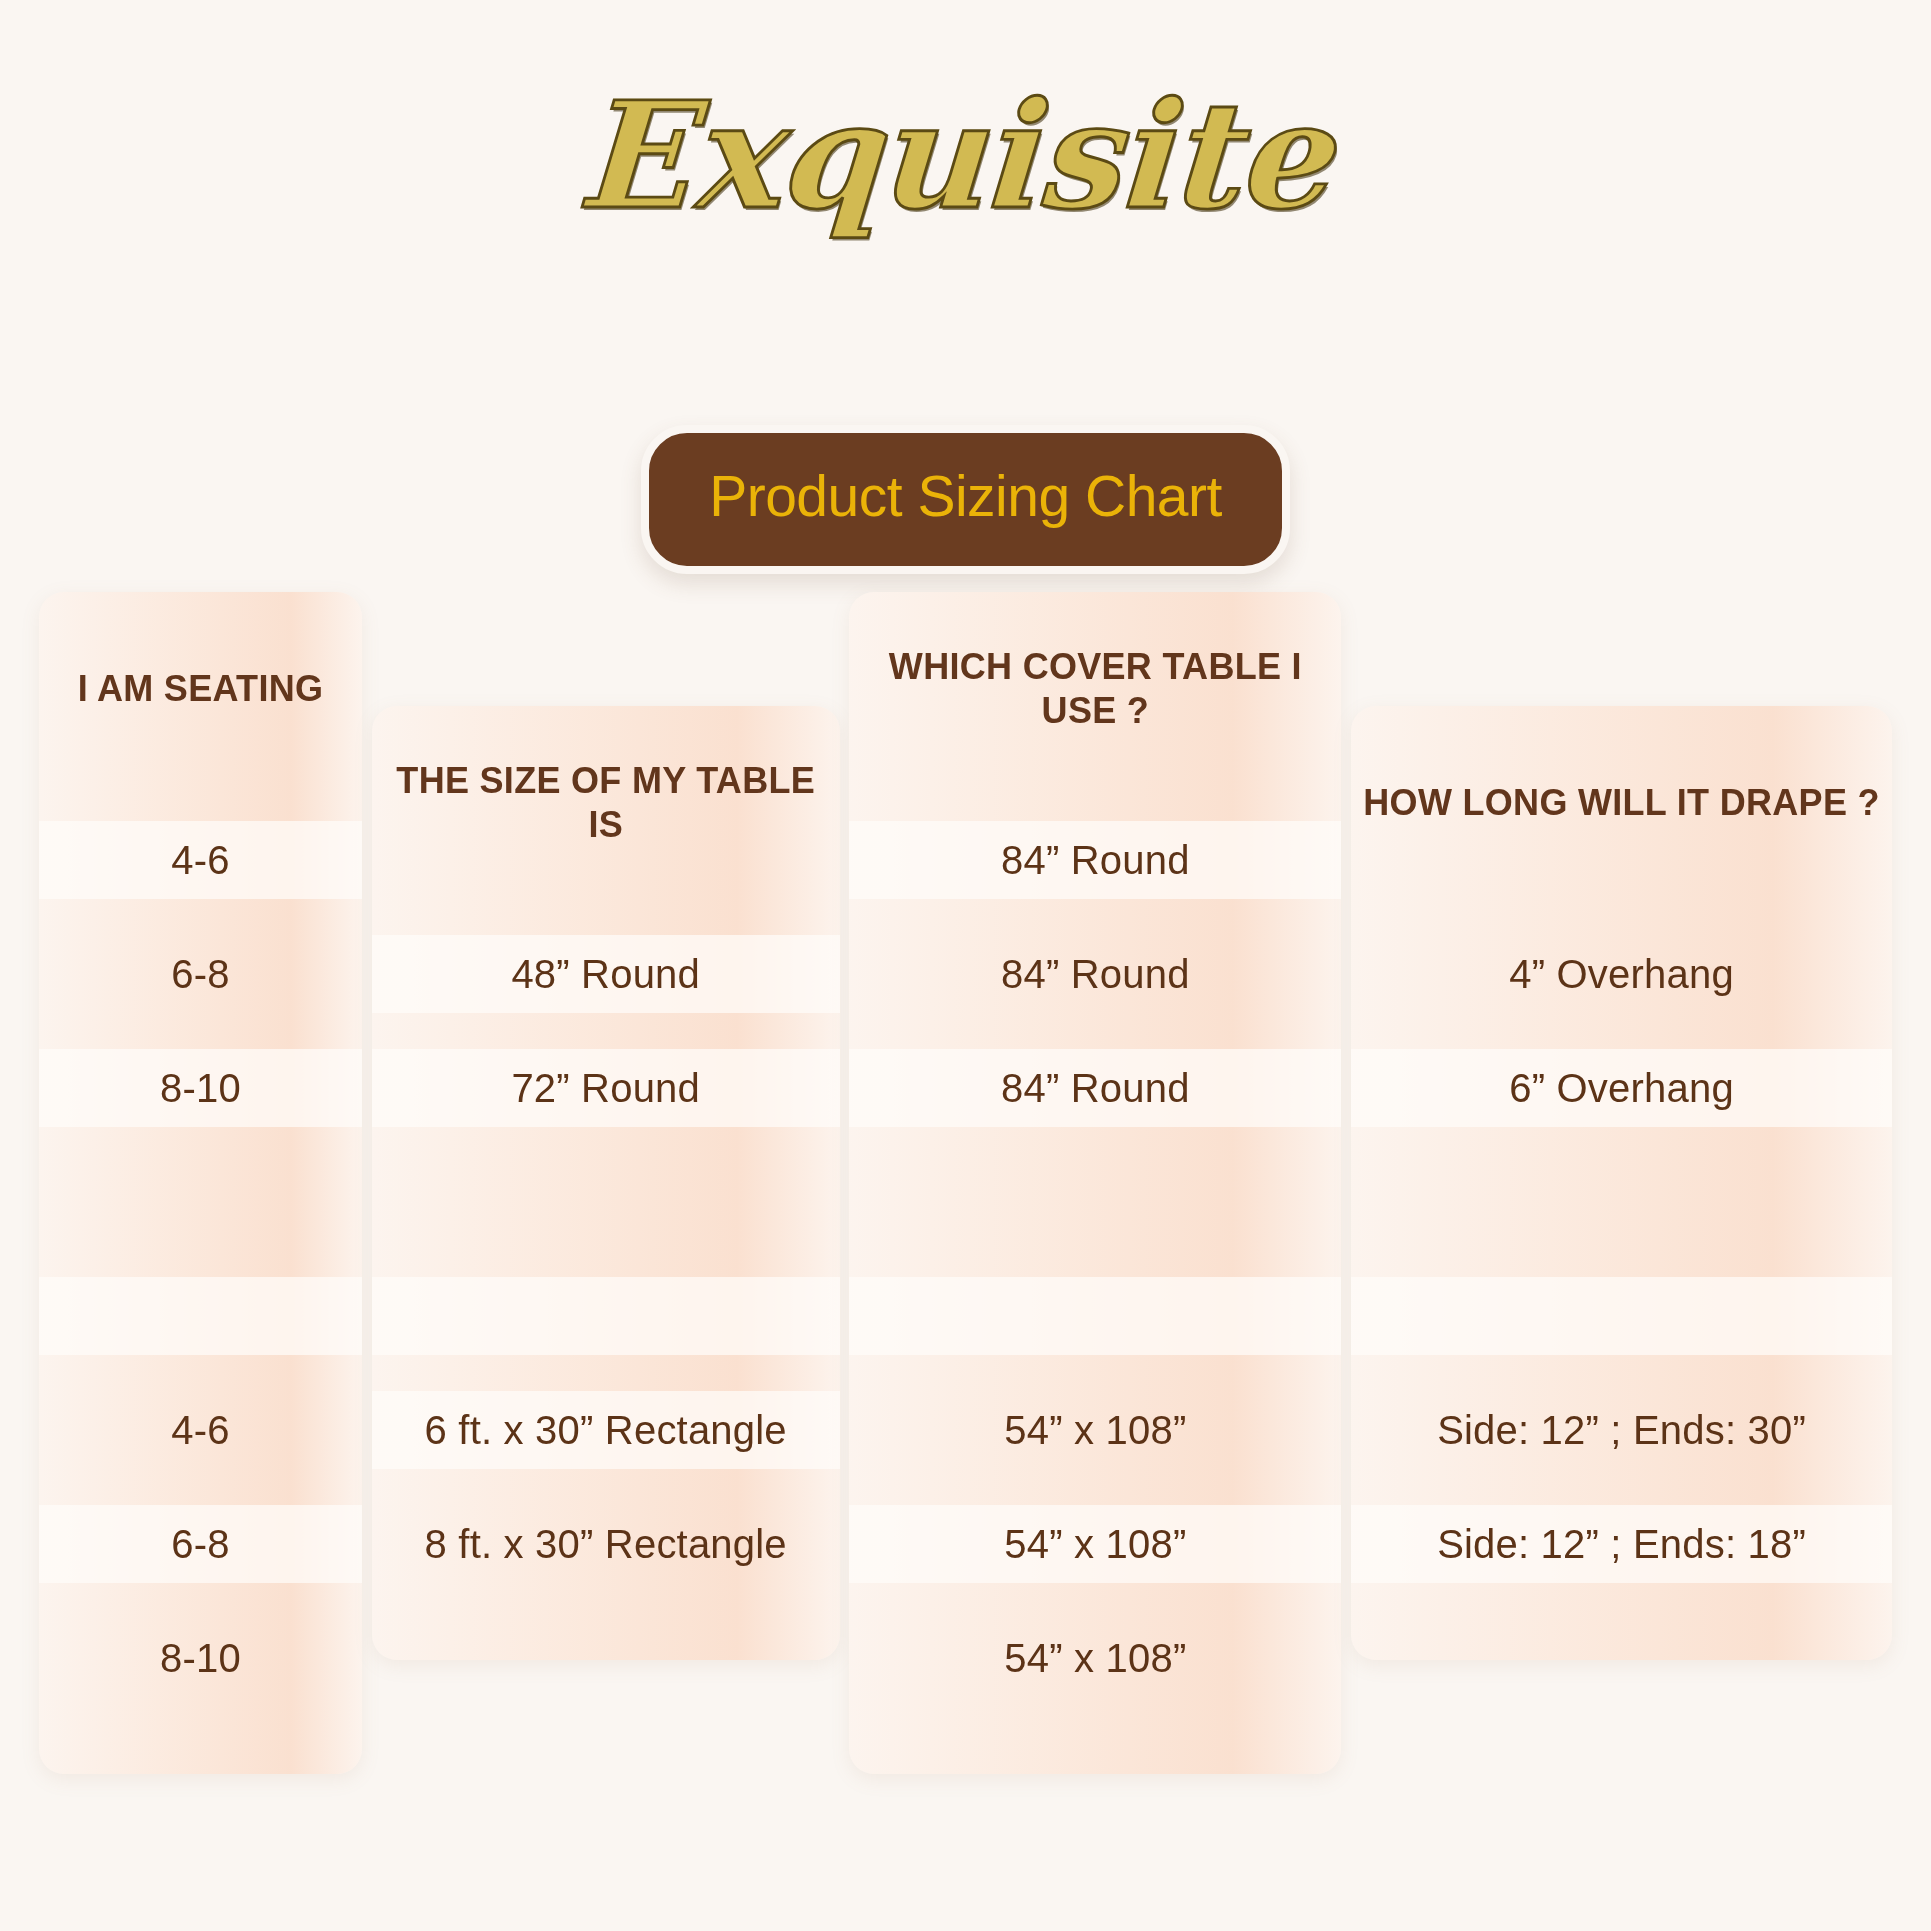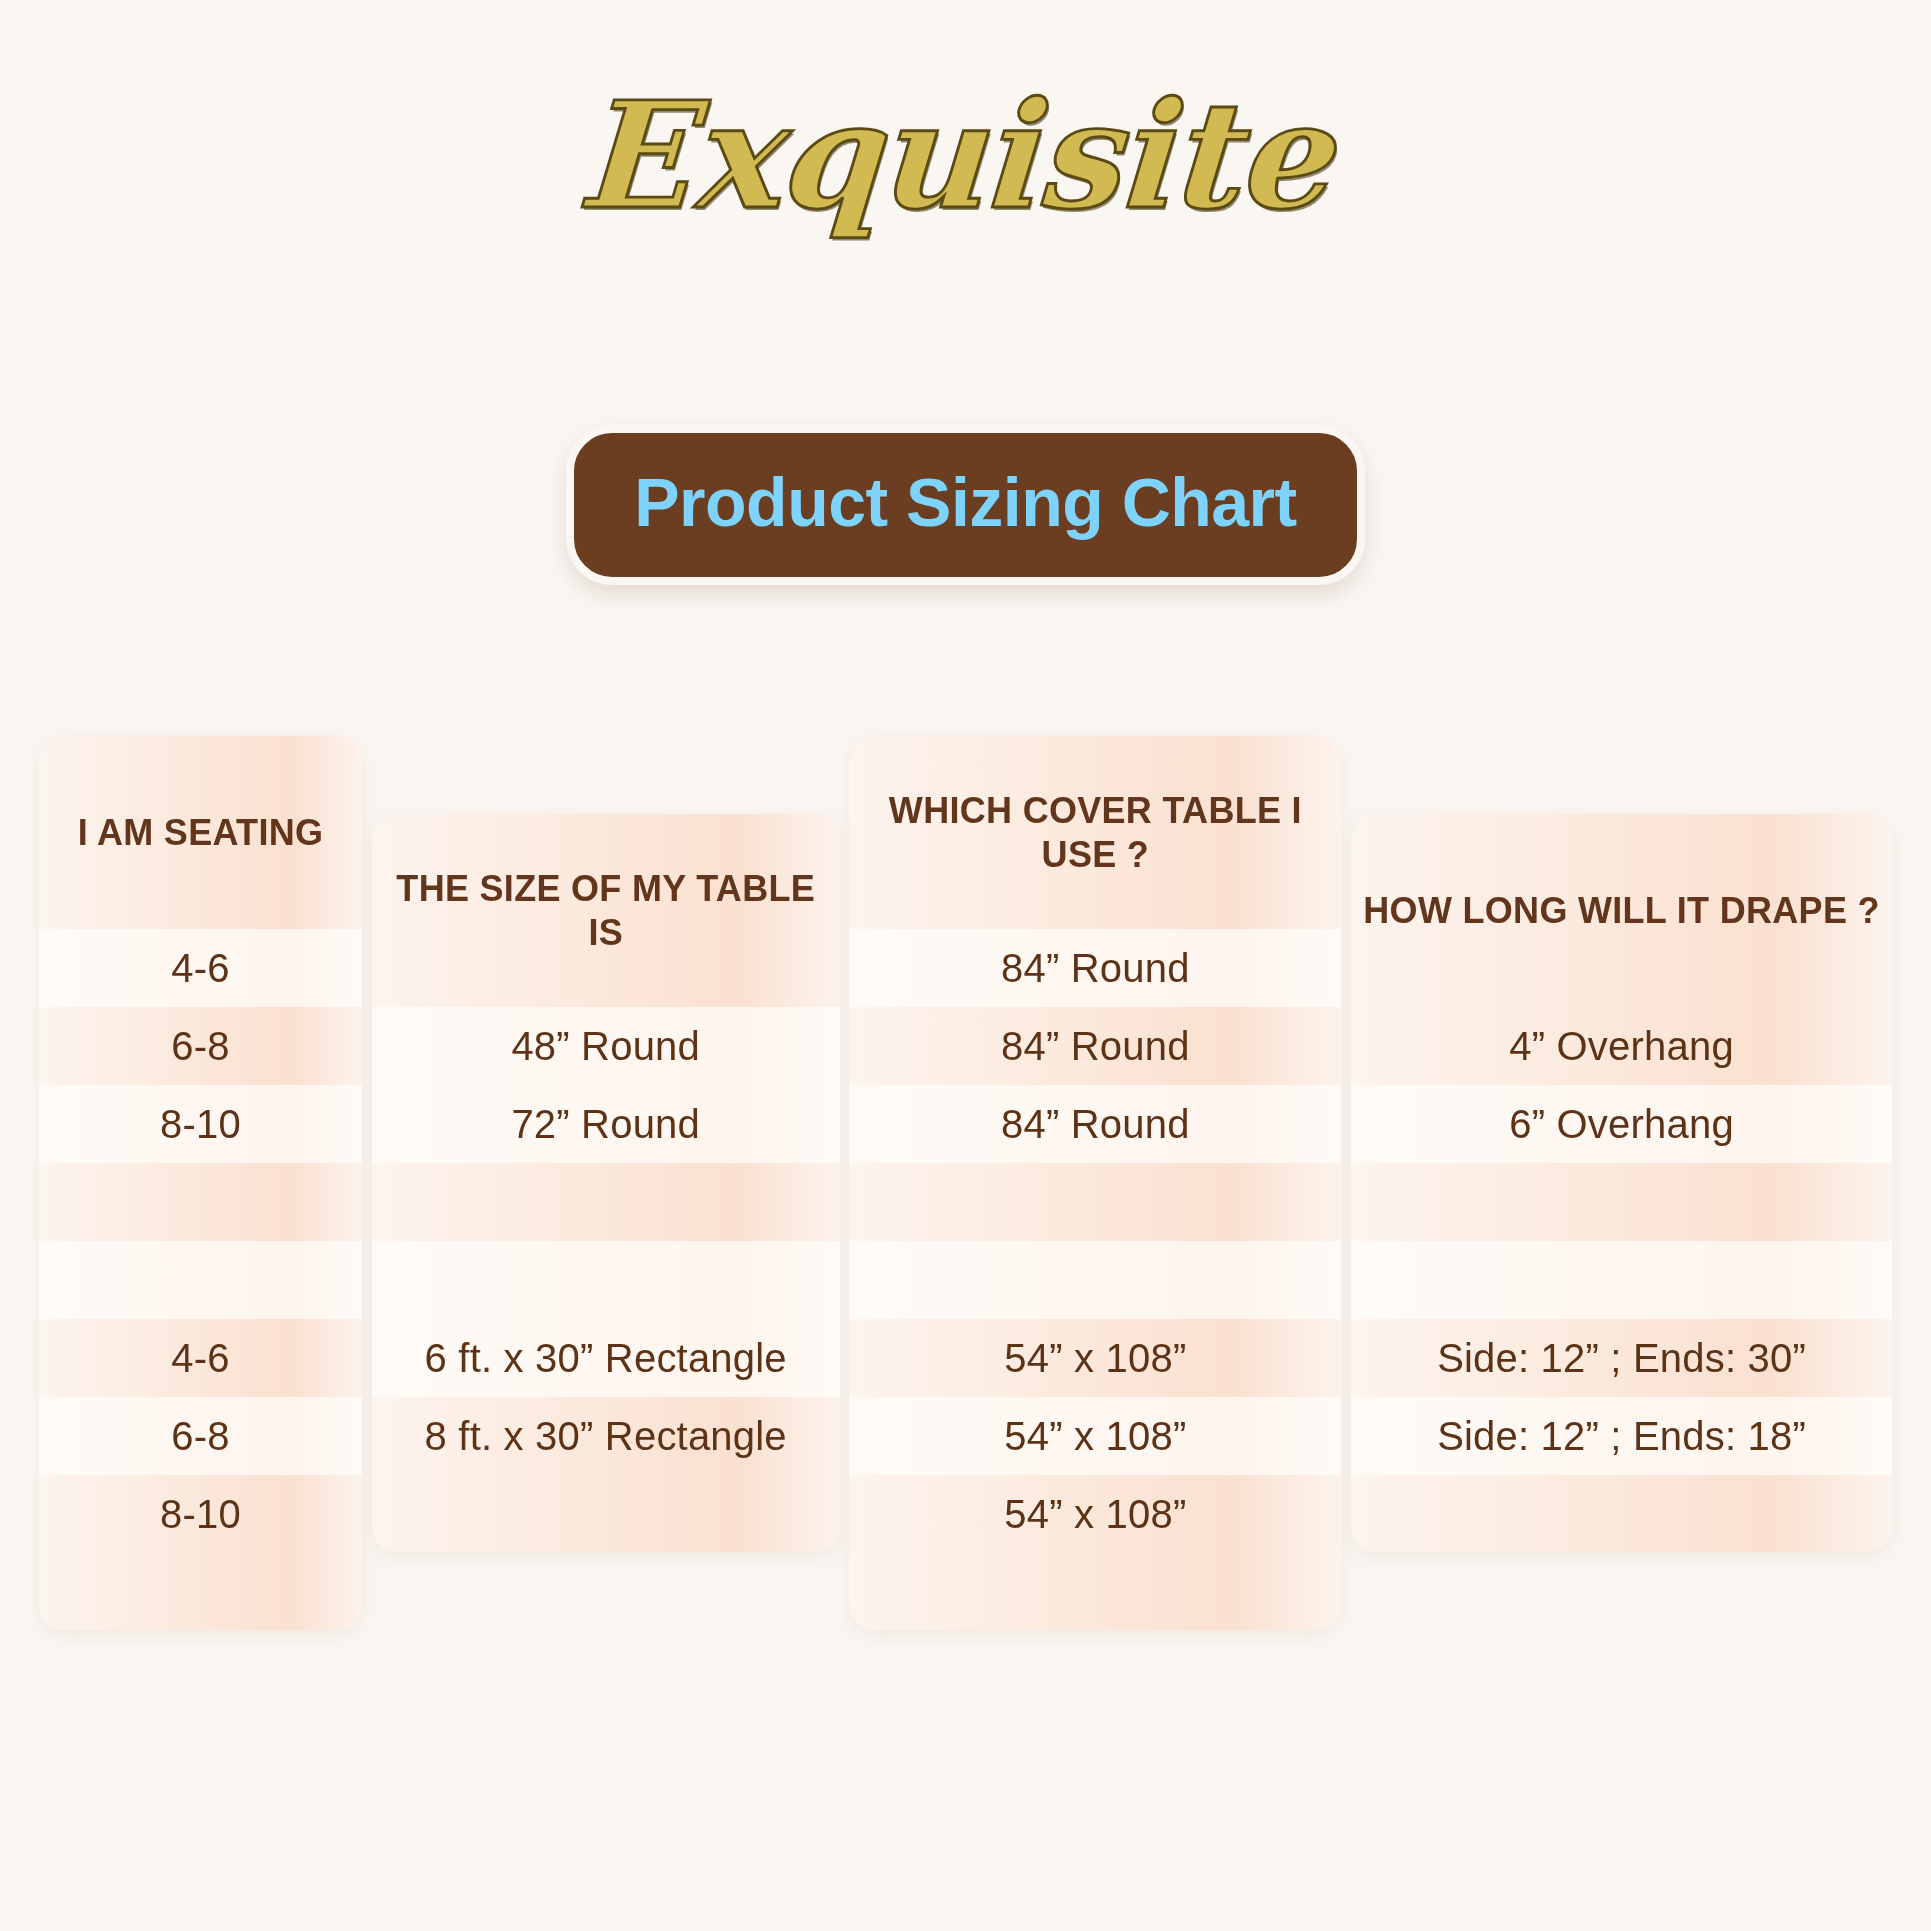--- a/index.html
+++ b/index.html
@@ -32,23 +32,23 @@
     transform:skewX(-6deg);
   }
 
   
   .banner-wrap{
     position:absolute;left:0;top:425px;width:1931px;text-align:center;
   }
   .banner{
     display:inline-block;
     background:#6B3D21;
-    color:#7dd3fc;
-    font-weight:700;
-    font-size:68px;
+    color:#eab308;
+    font-weight:400;
+    font-size:57px;
     line-height:1;
     letter-spacing:-0.5px;
     padding:35px 60px 41px 60px;
     border-radius:46px;
     border:8.7px solid #FAF6F2;
     box-shadow:0 9.7px 21px rgba(120,90,60,.16);
   }
 
   
   .cards{
@@ -99,20 +99,21 @@
 
   .cell{
     height:78px;
     display:flex;align-items:center;justify-content:center;
     text-align:center;
     color:#5C3317;
     font-size:40px;
     letter-spacing:0.2px;
     padding:0 7.7px;
     box-sizing:border-box;
+    margin-top:36px;
   }
   
   .cell.band{background:rgba(255,252,250,.72);}
   .cell.blank{color:transparent;}
 
   
   .tail{height:77px;}
 </style>
 </head>
 <body>

